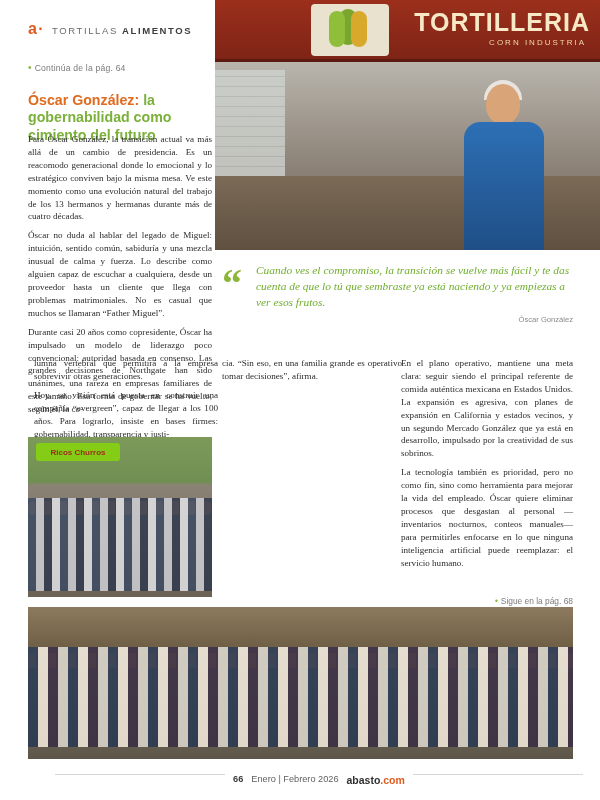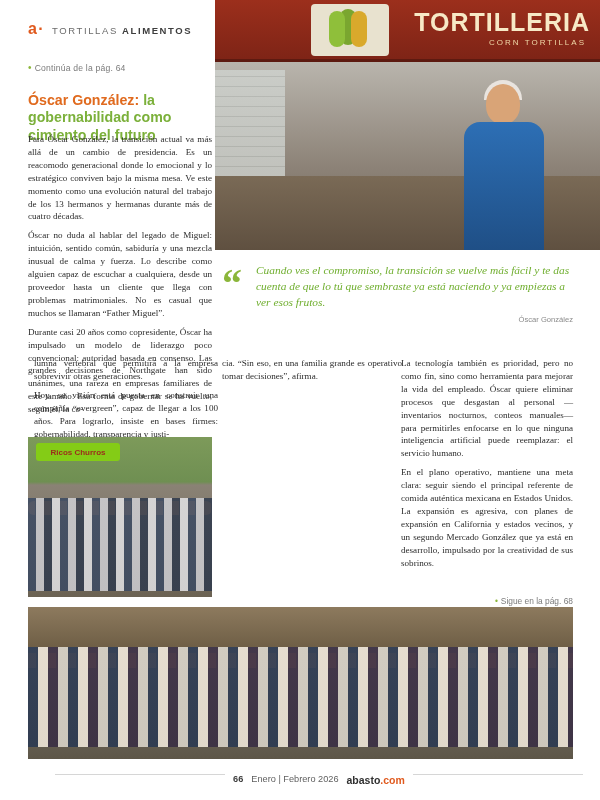--- a/index.html
+++ b/index.html
@@ -298,22 +298,22 @@
 <div class="body-col" id="col2">
   <p>lumna vertebral que permitirá a la empresa sobrevivir otras generaciones.</p>
   <p>Hoy, su visión está puesta en construir una compañía “evergreen”, capaz de llegar a los 100 años. Para lograrlo, insiste en bases firmes: gobernabilidad, transparencia y justi-</p>
 </div>
 
 <div class="body-col" id="col3">
   <p>cia. “Sin eso, en una familia grande es operativo tomar decisiones”, afirma.</p>
 </div>
 
 <div class="body-col" id="col4">
+  <p>En el plano operativo, mantiene una meta clara: seguir siendo el principal referente de comida auténtica mexicana en Estados Unidos. La expansión es agresiva, con planes de expansión en California y estados vecinos, y un segundo Mercado González que ya está en desarrollo, impulsado por la creatividad de sus sobrinos.</p>
   <p>La tecnología también es prioridad, pero no como fin, sino como herramienta para mejorar la vida del empleado. Óscar quiere eliminar procesos que desgastan al personal —inventarios nocturnos, conteos manuales— para permitirles enfocarse en lo que ninguna inteligencia artificial puede reemplazar: el servicio humano.</p>
-  <p>En el plano operativo, mantiene una meta clara: seguir siendo el principal referente de comida auténtica mexicana en Estados Unidos. La expansión es agresiva, con planes de expansión en California y estados vecinos, y un segundo Mercado González que ya está en desarrollo, impulsado por la creatividad de sus sobrinos.</p>
 </div>
 
 <div class="continues-end">
   <span class="bullet">•</span><span>Sigue en la pág. 68</span>
 </div>
 
 <div class="pullquote">
   <span class="pq-mark">“</span>
   <div class="pq-text">Cuando ves el compromiso, la transición se vuelve más fácil y te das cuenta de que lo tú que sembraste ya está naciendo y ya empiezas a ver esos frutos.</div>
   <div class="pq-attr">Óscar González</div>
@@ -325,21 +325,21 @@
   <div class="ph-counter"></div>
   <div class="ph-breads"></div>
   <div class="ph-person">
     <div class="hair"></div>
     <div class="head"></div>
     <div class="shirt"></div>
   </div>
   <div class="ph-sign">
     <div class="ph-corn"></div>
     <div class="txt">TORTILLERIA</div>
-    <div class="sub">CORN TORTILLAS</div>
+    <div class="sub">CORN INDUSTRIA</div>
   </div>
 </div>
 
 <div class="img" id="img-group-center">
   <div class="ph-crowd">
     <div class="heads"></div>
     <div class="row"></div>
   </div>
   <div class="ph-store-sign">Ricos Churros</div>
 </div>

